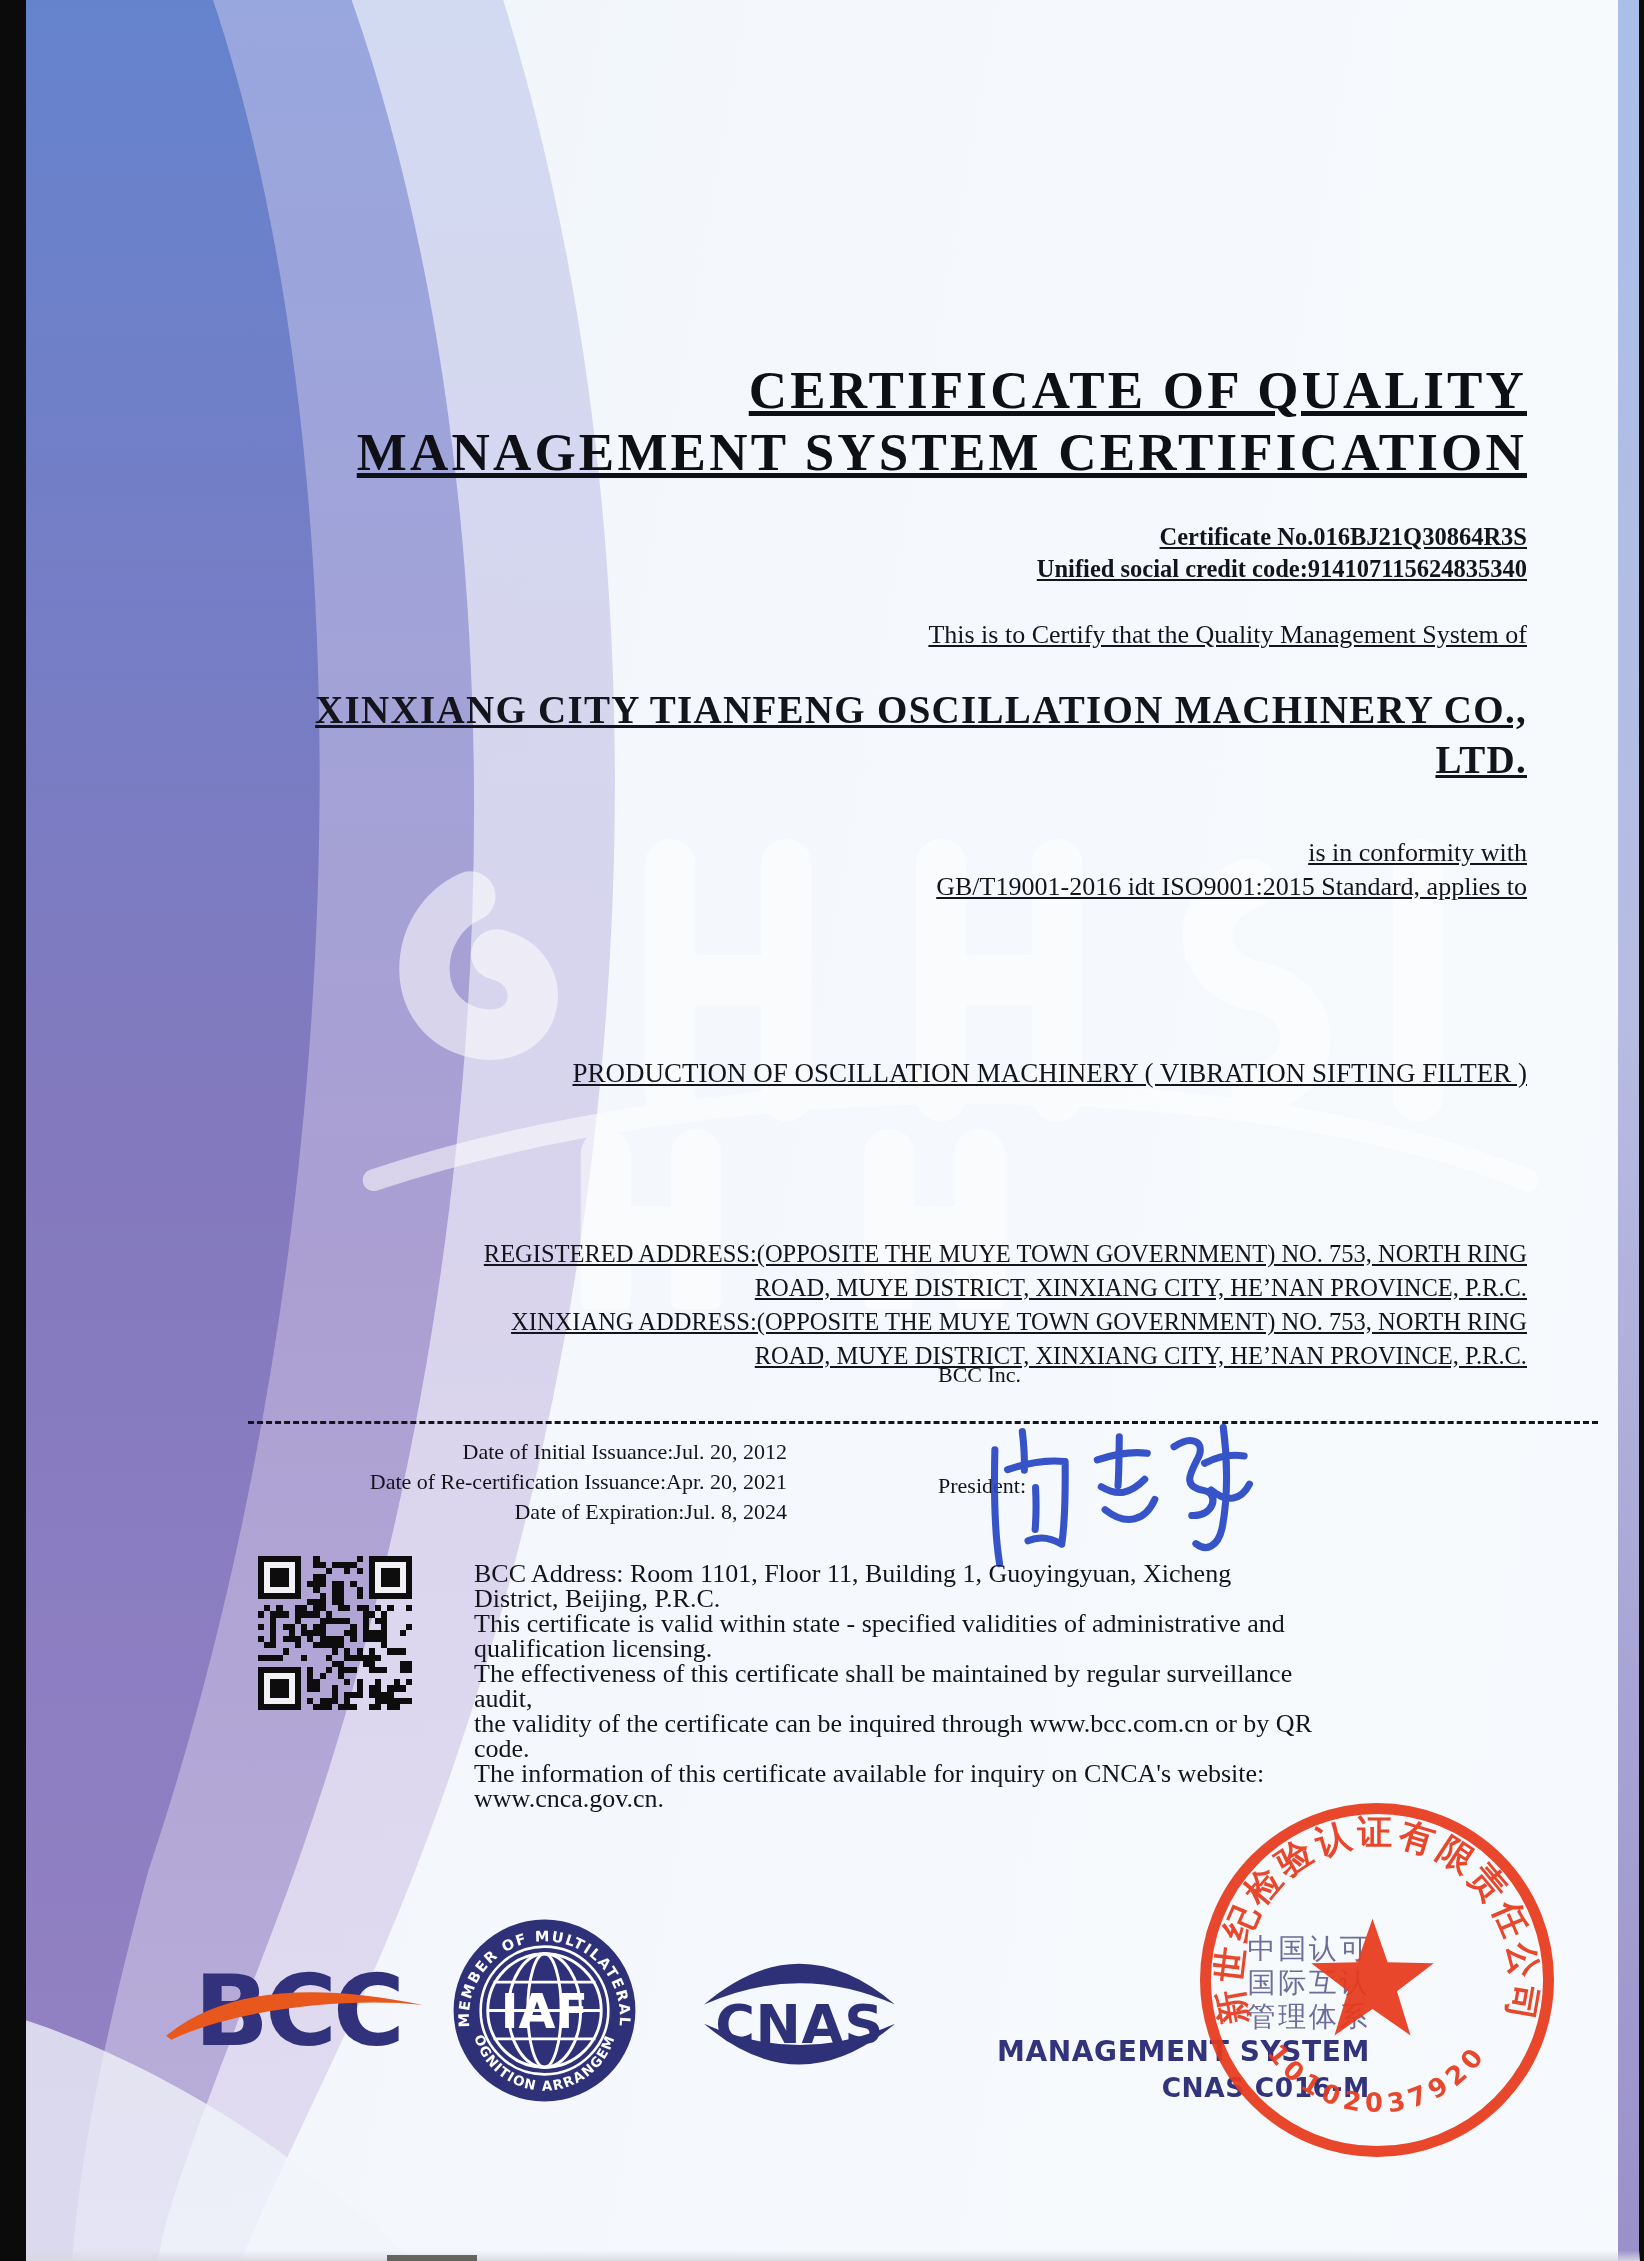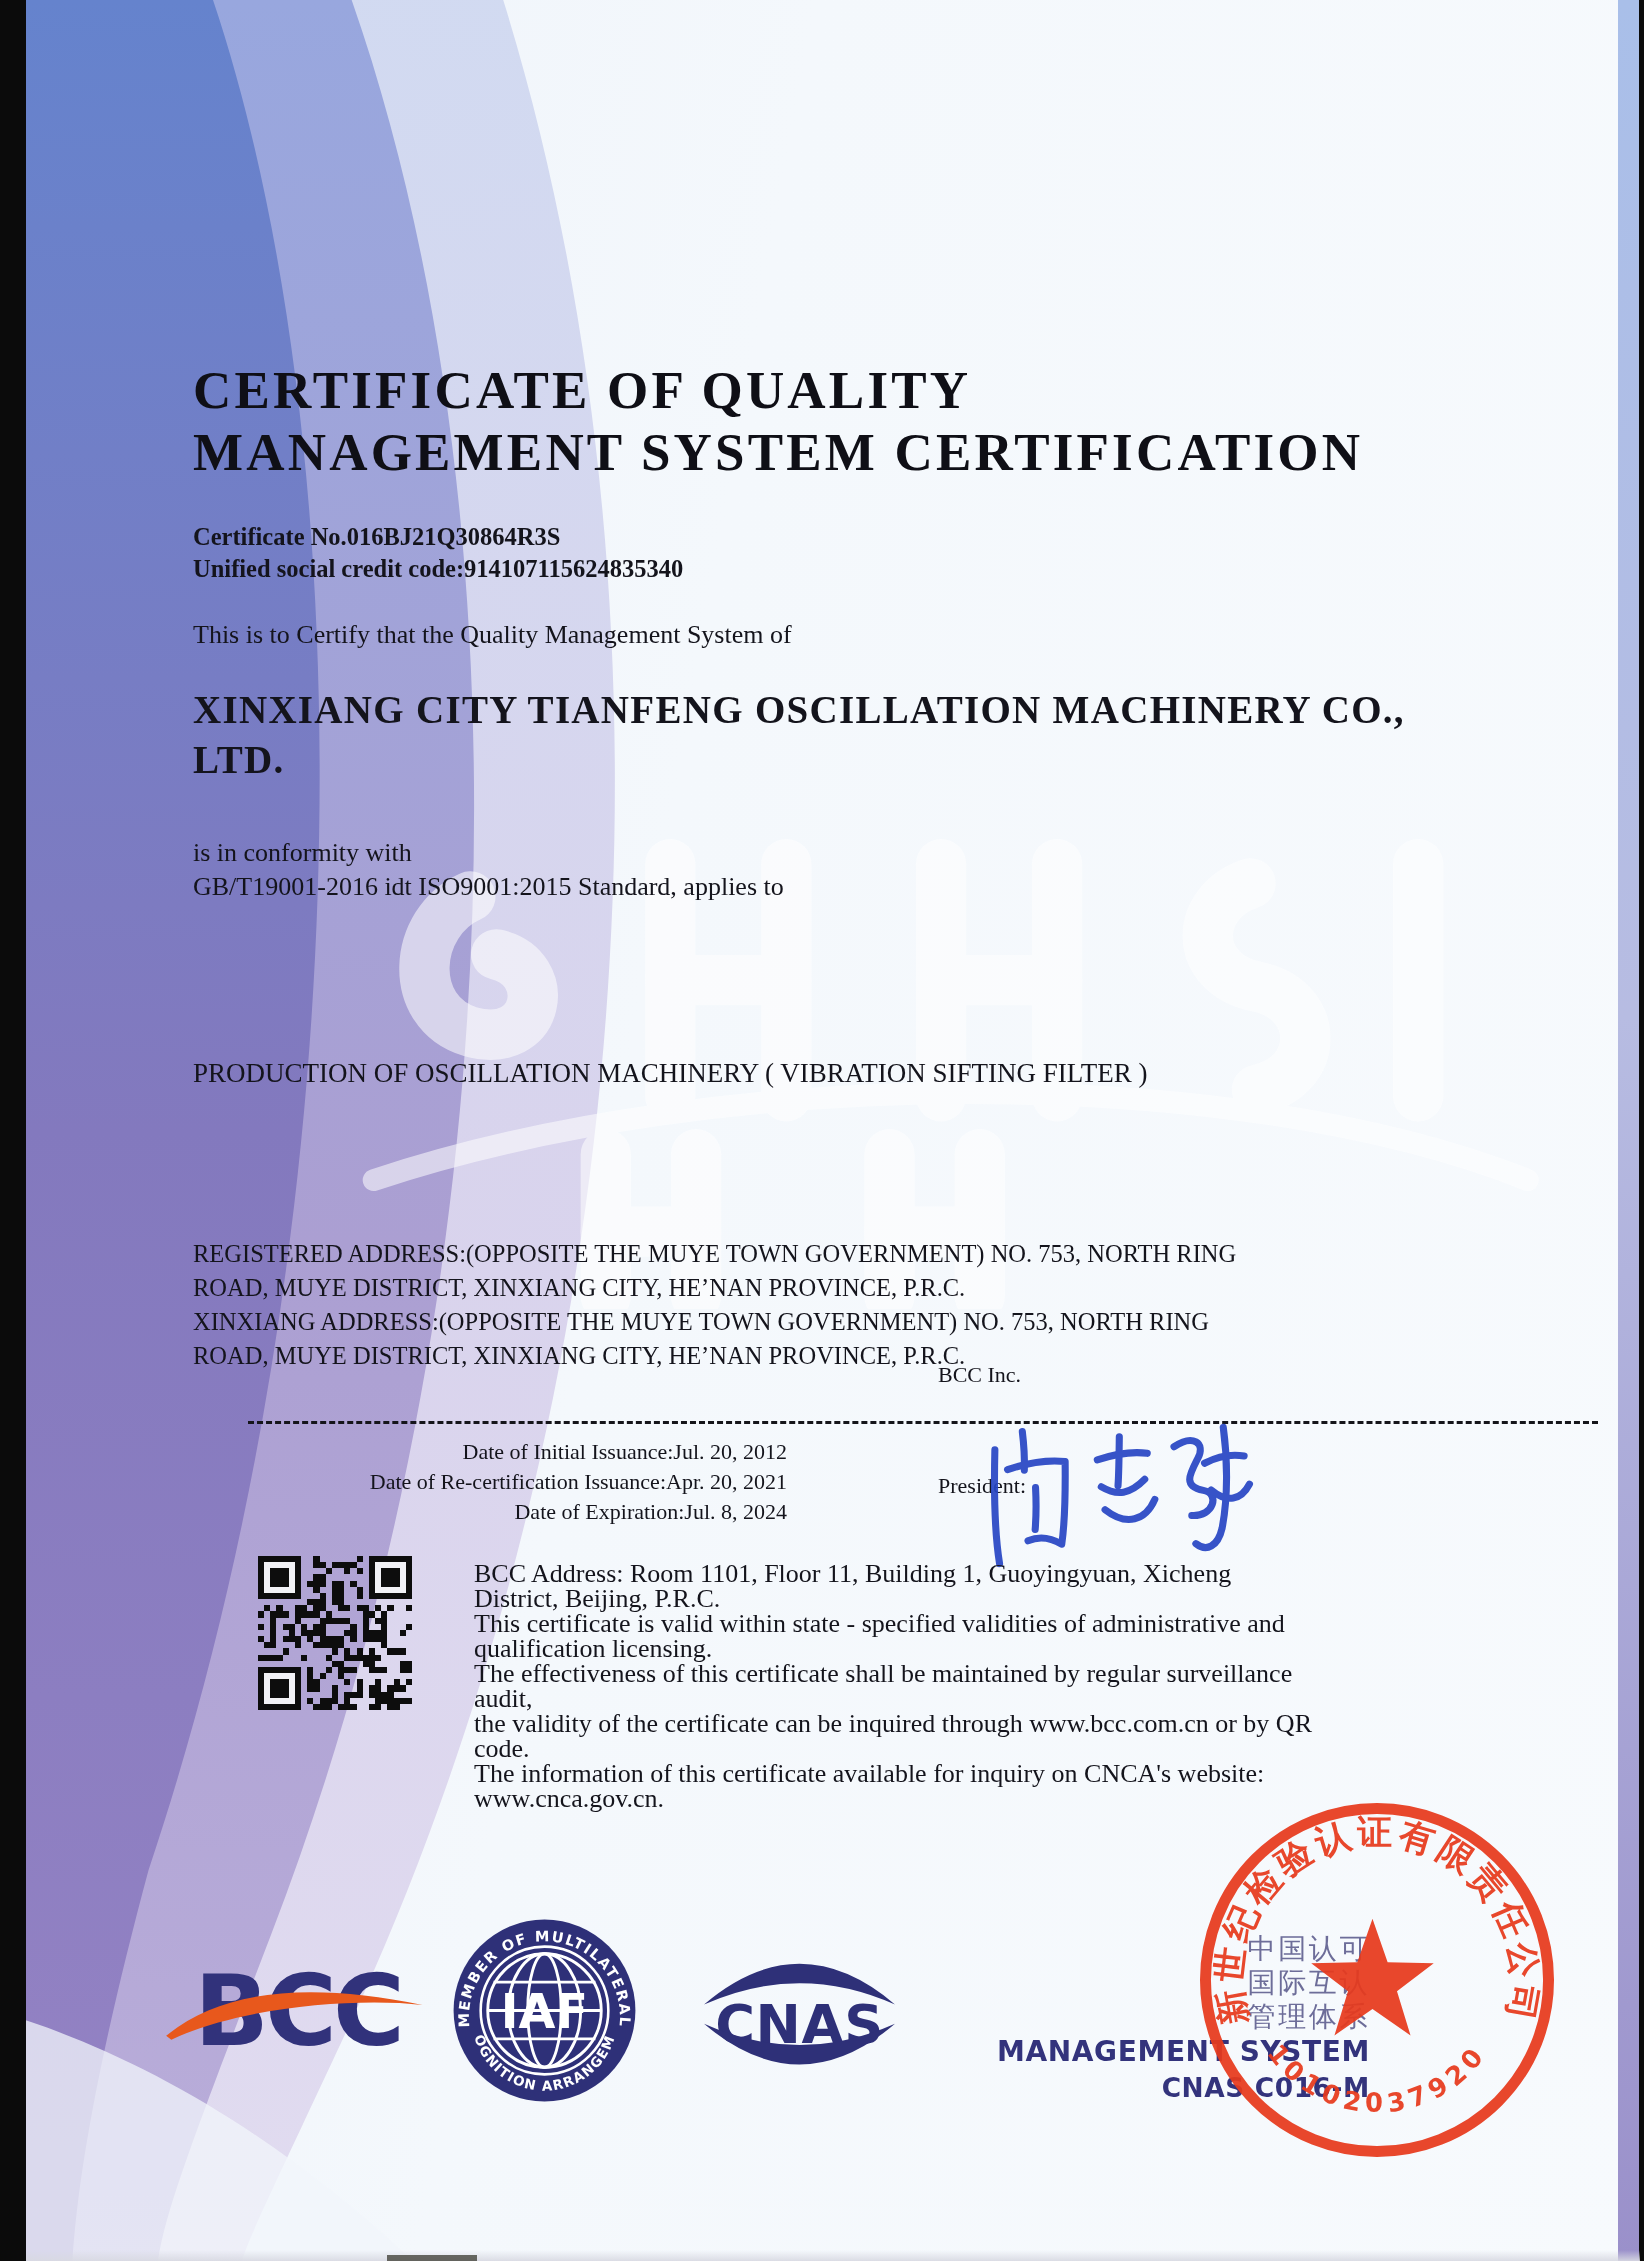--- a/index.html
+++ b/index.html
@@ -8,21 +8,21 @@
         font-family:"Liberation Serif", serif;color:#14141c;}
   .abs{position:absolute;}
   .edge-left{left:0;top:0;width:26px;height:2261px;background:#0b0b0b;}
   .edge-right-grad{left:1618px;top:0;width:22px;height:2261px;
         background:linear-gradient(to bottom,#a9bfe9 0%,#b7bce2 45%,#9a90ca 100%);}
   .edge-right-black{left:1639px;top:0;width:5.2px;height:2261px;background:#0b0b0b;}
   .edge-bottom{left:26px;top:2250px;width:1614px;height:11.6px;
         background:linear-gradient(to bottom,rgba(220,222,232,0),#d8d9e2);}
   .edge-bottom-dark{left:387px;top:2255px;width:90px;height:6.4px;background:#45453c;opacity:.8;}
 
-  .ctr{left:193px;width:1348px;text-align:left;}
+  .ctr{left:179px;width:1348px;text-align:right;text-decoration:underline;}
   .title{top:359px;font-size:53px;font-weight:bold;letter-spacing:3.2px;line-height:62px;color:#0f0f16;}
   .certnos{top:521px;font-size:24.5px;font-weight:bold;line-height:32px;}
   .certify{top:620px;font-size:26px;}
   .company{top:685px;font-size:39px;font-weight:bold;letter-spacing:1.3px;line-height:50px;}
   .conformity{top:838px;font-size:26px;}
   .standard{top:872px;font-size:26px;}
   .scope{top:1058px;font-size:27px;}
   .addresses{top:1237px;font-size:24.5px;line-height:34px;}
 
   .dashline{left:248px;top:1421px;width:1350px;height:0;border-top:3.2px dashed #15151a;}

